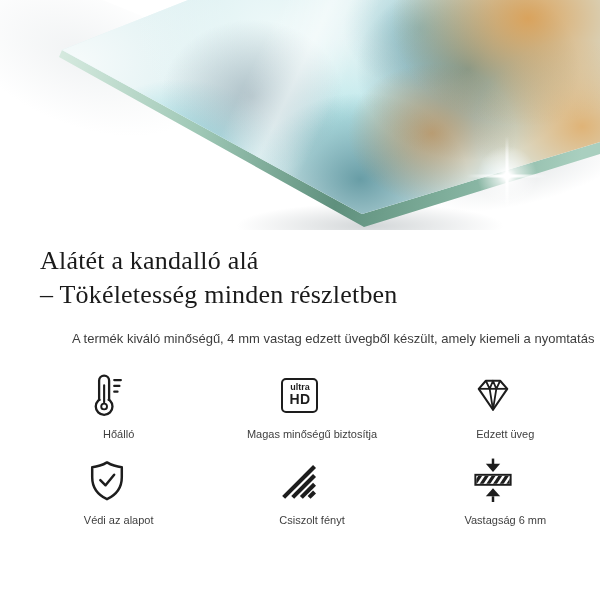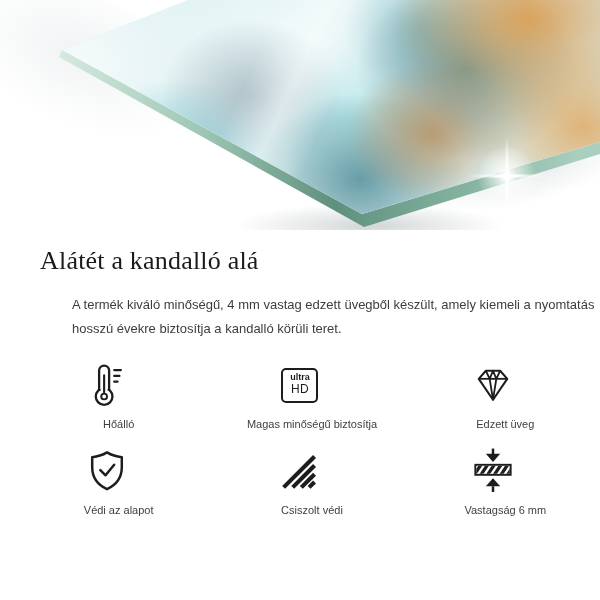--- a/index.html
+++ b/index.html
@@ -71,44 +71,44 @@
               display: grid; grid-template-columns: repeat(3, 1fr); row-gap: 15px; }
   .feature { display: flex; flex-direction: column; align-items: center; }
   .ic { height: 52px; display: flex; align-items: center; justify-content: center; }
   .feature .lbl { margin-top: 7px; font-size: 11px; color: #3e3e3e; padding-left: 24px; }
 
   svg.fi { stroke: #1d1d1d; fill: none; }
 
   .uhd { width: 37px; height: 35px; border: 2.6px solid #1d1d1d; border-radius: 5px;
          display: flex; flex-direction: column; align-items: center; justify-content: center; color: #1d1d1d; }
   .uhd .t1 { font-size: 9px; font-weight: 700; line-height: 9px; }
-  .uhd .t2 { font-size: 12px; font-weight: 400; line-height: 15px; letter-spacing: .3px; }
+  .uhd .t2 { font-size: 14px; font-weight: 700; line-height: 15px; letter-spacing: .3px; }
 </style>
 </head>
 <body>
 
 <div class="page">
 
   <div class="hero">
     <div class="reflection"></div>
     <div class="shadow-a"></div>
     <div class="shadow-b"></div>
     <div class="glass-edge"></div>
     <div class="glass-surface"></div>
     <div class="sparkle"></div>
   </div>
 
   <div class="content">
     <h1>
       <span>Alátét a kandalló alá</span>
+      <span>– Tökéletesség minden részletben</span>
     </h1>
 
     <p class="desc">
       <span>A termék kiváló minőségű, 4 mm vastag edzett üvegből készült, amely kiemeli a nyomtatás</span>
-      <span>hosszú évekre biztosítja a kandalló körüli teret.</span>
     </p>
 
     <div class="features">
 
       <div class="feature">
         <div class="ic">
           <svg class="fi" width="36" height="48" viewBox="0 0 36 50">
             <circle cx="15" cy="37" r="8.7" stroke-width="2.4"></circle>
             <rect x="8.6" y="3" width="12.8" height="28" rx="6.4" fill="#ffffff" stroke="none"></rect>
             <path d="M9.8,31 V10 A5.2,5.2 0 0 1 20.2,10 V31" stroke-width="2.4"></path>
@@ -156,21 +156,21 @@
 
       <div class="feature">
         <div class="ic">
           <svg class="fi" width="40" height="42" viewBox="0 0 44 44">
             <path d="M4,40 L38,6" stroke-width="4.6"></path>
             <path d="M14,40 L38,16" stroke-width="4.6"></path>
             <path d="M23.5,40 L38,25.5" stroke-width="4.6"></path>
             <path d="M32,40 L38,34" stroke-width="4.6"></path>
           </svg>
         </div>
-        <div class="lbl">Csiszolt védi</div>
+        <div class="lbl">Csiszolt fényt</div>
       </div>
 
       <div class="feature">
         <div class="ic">
           <svg class="fi" width="42" height="48" viewBox="0 0 44 50">
             <line x1="22" y1="1.5" x2="22" y2="7.5" stroke-width="2.6"></line>
             <polygon points="14.5,7 29.5,7 22,15.5" fill="#1d1d1d" stroke="none"></polygon>
             <rect x="3.5" y="18.5" width="37" height="10.5" fill="#ffffff" stroke-width="2"></rect>
             <g clip-path="url(#barclip)">
               <path d="M1,31 L11,16" stroke-width="3.4"></path>

